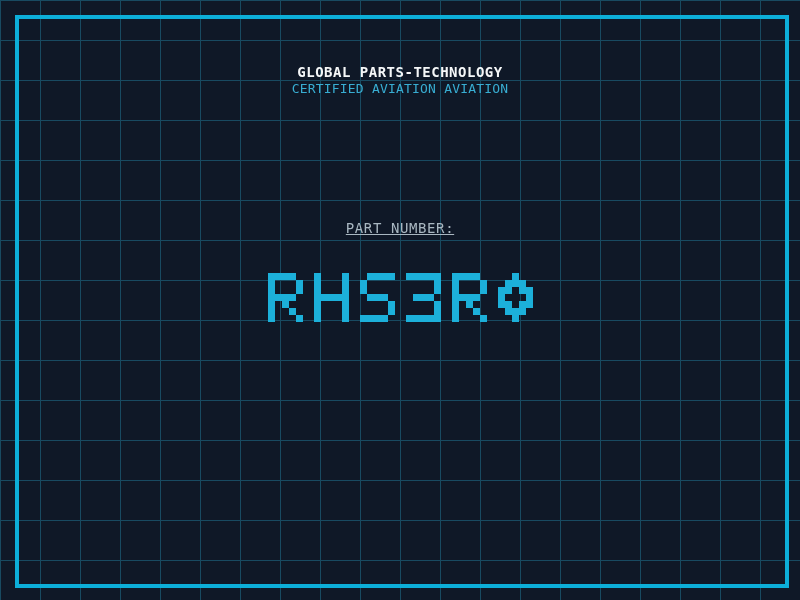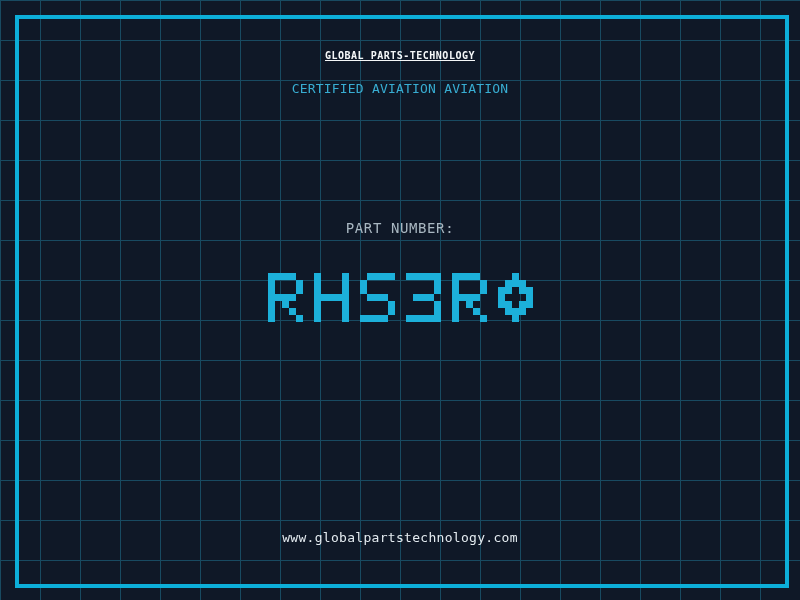--- a/index.html
+++ b/index.html
@@ -33,38 +33,38 @@
     left: 15px; top: 15px; right: 11px; bottom: 12px;
     border: 4px solid var(--frame);
   }
   .txt {
     position: absolute;
     left: 0; width: 100%;
     text-align: center;
     white-space: pre;
   }
   .title {
-    top: 50px;
-    font-size: 10px;
+    top: 64px;
+    font-size: 14px;
     font-weight: bold;
     letter-spacing: 0.5px;
     color: var(--title);
-    text-decoration: underline;
   }
   .subtitle {
     top: 81px;
     font-size: 13px;
     letter-spacing: 0.2px;
     color: var(--subtitle);
   }
   .part-label {
     top: 220px;
     font-size: 14px;
     letter-spacing: 0.6px;
     color: var(--label);
+    text-decoration: underline;
   }
   .part-number {
     position: absolute;
     top: 273px; left: 0; width: 100%;
     display: flex;
     justify-content: center;
   }
   .footer {
     top: 530px;
     font-size: 13px;
@@ -185,14 +185,13 @@
         <rect x="237" y="28" width="7" height="7"></rect>
         <rect x="251" y="28" width="7" height="7"></rect>
         <rect x="258" y="28" width="7" height="7"></rect>
         <rect x="237" y="35" width="7" height="7"></rect>
         <rect x="244" y="35" width="7" height="7"></rect>
         <rect x="251" y="35" width="7" height="7"></rect>
         <rect x="244" y="42" width="7" height="7"></rect>
       </svg>
     </div>
 
-  <div class="txt footer">www.globalpartstechnology.com</div>
 </div>
 
 </body></html>

